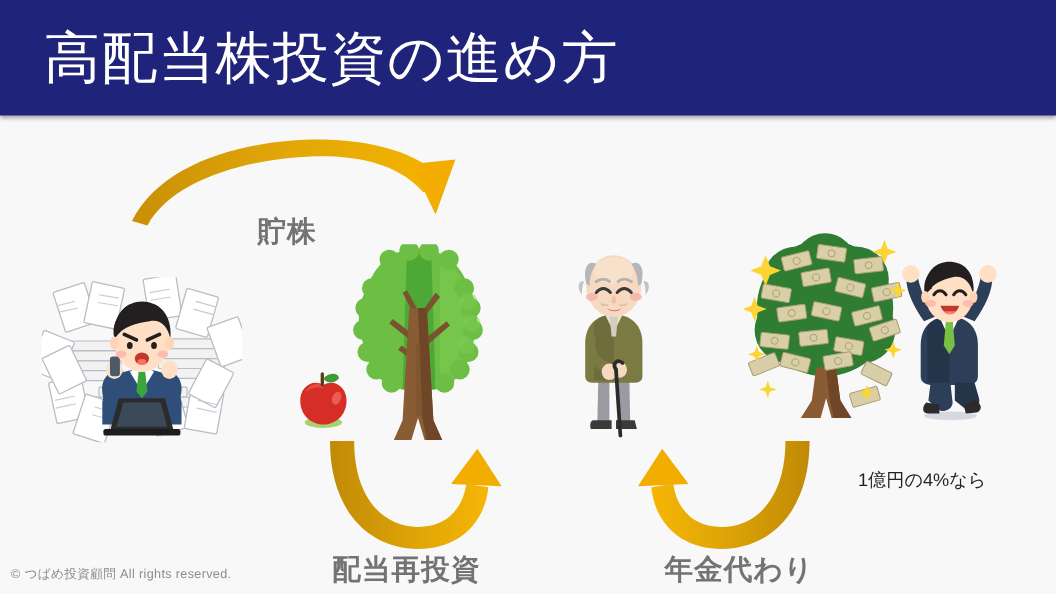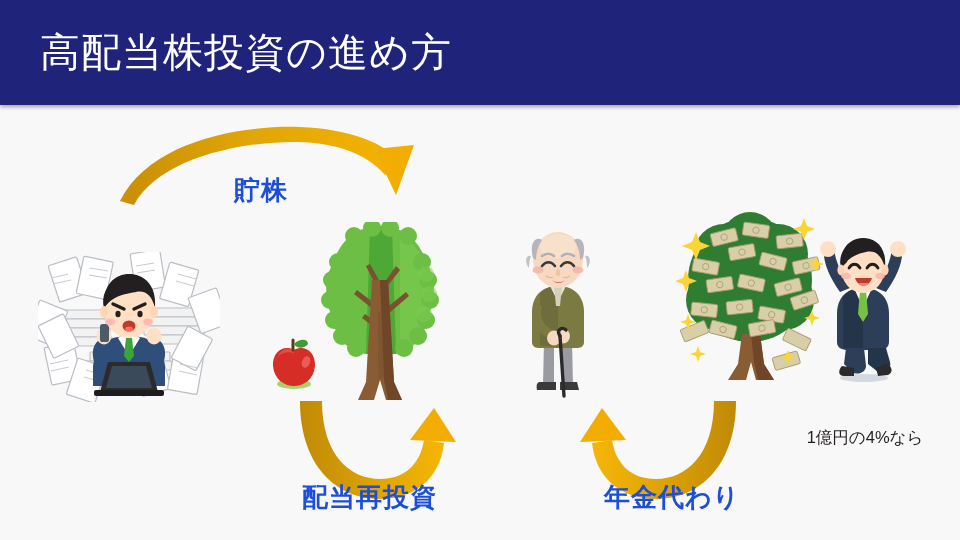--- a/index.html
+++ b/index.html
@@ -25,48 +25,48 @@
     background: #1f2379;
     box-shadow: 0 2px 4px rgba(0,0,0,0.35);
   }
   #header-title {
     position: absolute;
     left: 40px;
     top: 0;
     height: 92px;
     line-height: 105px;
     color: #ffffff;
-    font-size: 40px;
+    font-size: 51px;
     font-weight: 400;
     letter-spacing: 1px;
     white-space: nowrap;
   }
 
   
   .layer { position: absolute; }
 
   
   .redlabel {
     position: absolute;
-    color: #1d4ed8;
+    color: #737373;
     font-weight: bold;
     font-size: 26px;
     white-space: nowrap;
     letter-spacing: 1px;
+    margin-top: 20px;
   }
   #label-chokabu { left: 234px; top: 173px; }
   #label-saitoushi { left: 302px; top: 480px; }
   #label-nenkin { left: 604px; top: 480px; }
 
   #note-block {
     position: absolute;
     left: 780px;
     top: 424px;
     width: 170px;
-    text-align: center;
     color: #231f20;
     font-size: 16.5px;
     line-height: 26px;
     white-space: nowrap;
   }
 
   #footer-copyright {
     position: absolute;
     left: 10px;
     top: 514px;
@@ -513,14 +513,15 @@
   <div class="redlabel" id="label-chokabu">貯株</div>
 
   <div class="redlabel" id="label-nenkin">年金代わり</div>
 
   <div class="redlabel" id="label-saitoushi">配当再投資</div>
 
   <div id="note-block">
     <div>1億円の4%なら</div>
   </div>
 
+  <div id="footer-copyright">© つばめ投資顧問 All rights reserved.</div>
 
 </div>
 
 </body></html>

